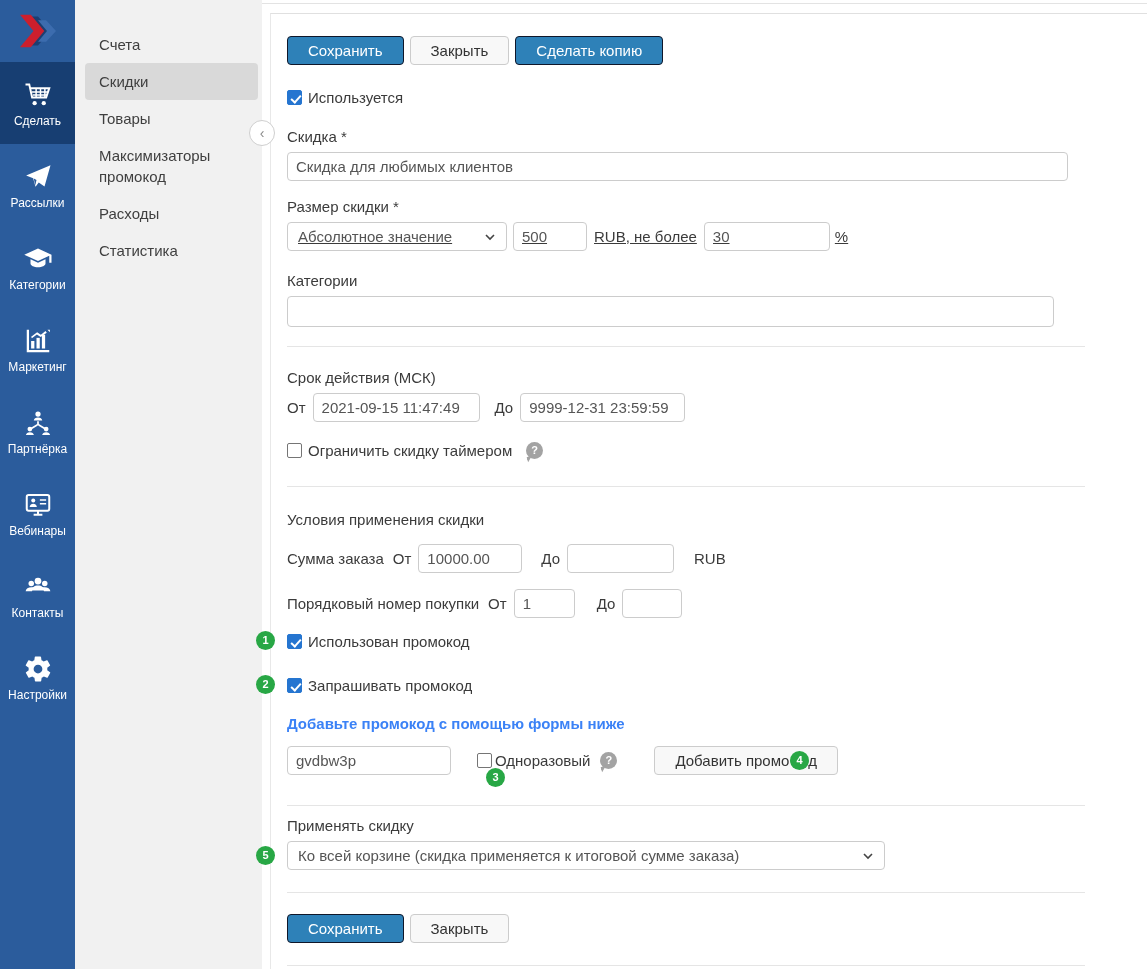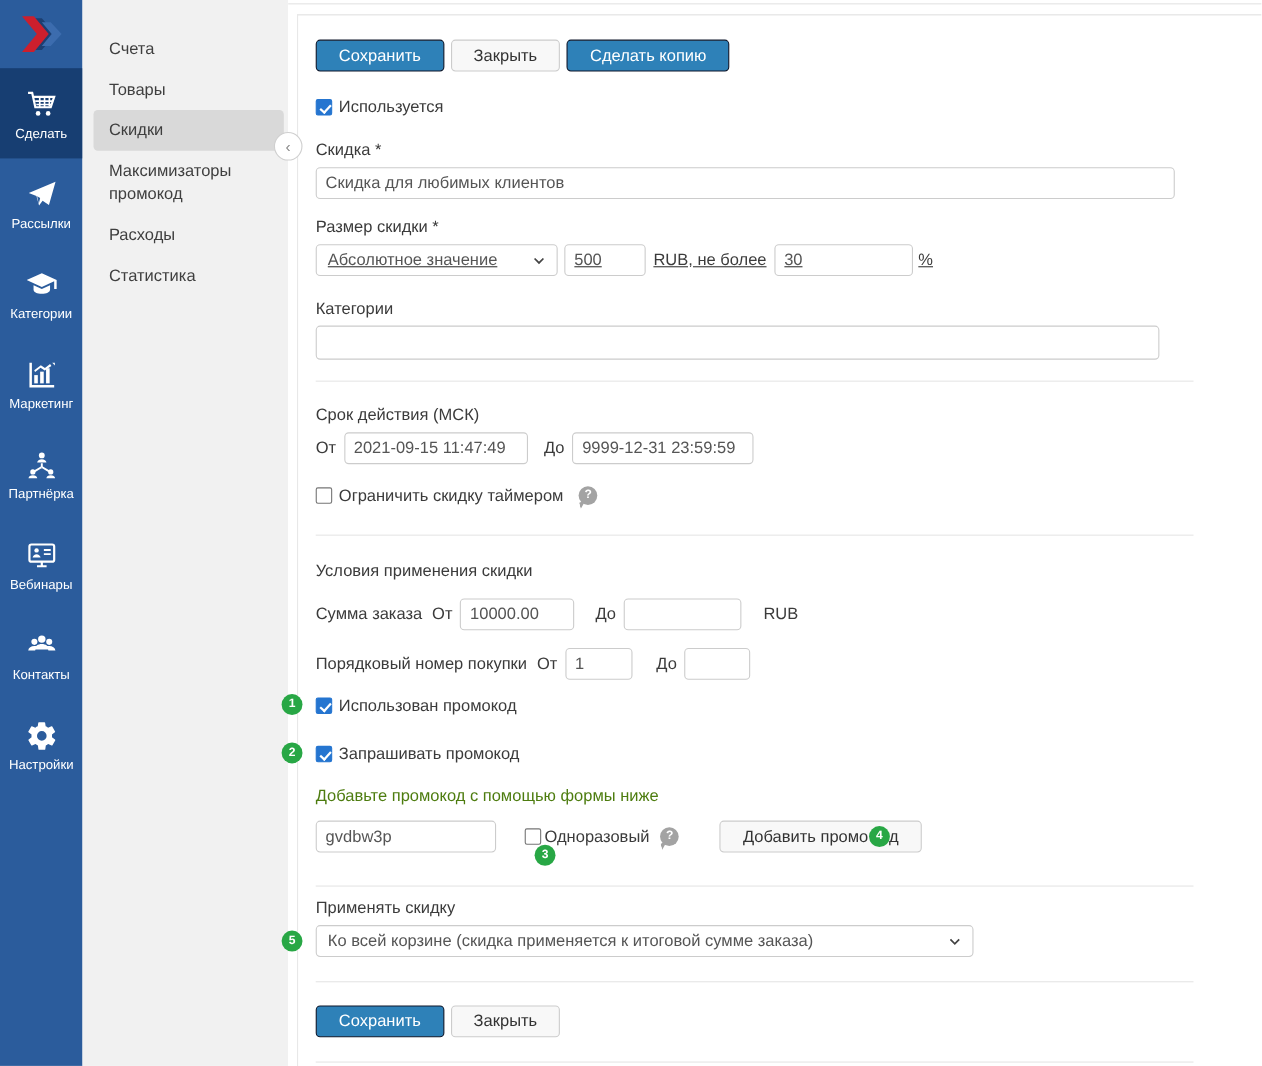--- a/index.html
+++ b/index.html
@@ -52,21 +52,21 @@
   .hr { border:0; border-top:1px solid #e5e5e5; width:798px; }
   .row { display:flex; align-items:center; }
 
   .badge { position:absolute; width:19px; height:19px; border-radius:50%; background:#28a745; color:#fff;
     font-size:11px; font-weight:bold; line-height:19px; text-align:center; }
   .help { position:relative; width:17px; height:17px; border-radius:50%; background:#a3a3a3; color:#fff;
     font-size:11px; font-weight:bold; line-height:17px; text-align:center; cursor:pointer; }
   .help::after { content:""; position:absolute; left:1px; bottom:-3px; width:6px; height:6px; background:#a3a3a3;
     clip-path:polygon(0 0, 100% 0, 0 100%); transform:rotate(-15deg); }
 
-  .red-heading { color:#4d7c0f; font-weight:normal; }
+  .red-heading { color:#3b82f6; font-weight:bold; }
 </style>
 </head>
 <body>
 
 <div class="app">
 
   <nav class="sidebar">
     <div class="logo">
       <svg width="44" height="36" viewBox="0 0 48 40">
         <polygon fill="#1c3f72" points="14,4 24,4 38,20 24,36 14,36 28,20"></polygon>
@@ -170,22 +170,22 @@
         <svg viewBox="0 0 24 24" fill="#fff" fill-rule="evenodd">
           <path d="M19.4 13c.04-.33.06-.66.06-1s-.02-.67-.06-1l2.1-1.65a.5.5 0 0 0 .12-.64l-2-3.46a.5.5 0 0 0-.6-.22l-2.49 1a7.3 7.3 0 0 0-1.73-1l-.38-2.65A.5.5 0 0 0 13.93 2h-4a.5.5 0 0 0-.5.42l-.38 2.65c-.63.26-1.2.6-1.73 1l-2.49-1a.5.5 0 0 0-.6.22l-2 3.46a.5.5 0 0 0 .12.64L4.56 11c-.04.33-.06.66-.06 1s.02.67.06 1l-2.1 1.65a.5.5 0 0 0-.12.64l2 3.46c.13.22.39.31.6.22l2.49-1c.53.4 1.1.74 1.73 1l.38 2.65c.04.24.25.42.5.42h4c.25 0 .46-.18.5-.42l.38-2.65c.63-.26 1.2-.6 1.73-1l2.49 1c.21.09.47 0 .6-.22l2-3.46a.5.5 0 0 0-.12-.64L19.4 13zM12 15.5a3.5 3.5 0 1 1 0-7 3.5 3.5 0 0 1 0 7z"></path>
         </svg>
       </span>
       <span class="nlabel">Настройки</span>
     </div>
   </nav>
 
   <aside class="submenu">
     <div class="submenu-item">Счета</div>
+    <div class="submenu-item selected">Скидки</div>
     <div class="submenu-item">Товары</div>
-    <div class="submenu-item selected">Скидки</div>
     <div class="submenu-item">Максимизаторы промокод</div>
     <div class="submenu-item">Расходы</div>
     <div class="submenu-item">Статистика</div>
   </aside>
 
   <button class="collapse-btn">‹</button>
 
   <main class="main">
     <div class="topline"></div>
     <div class="panel">

